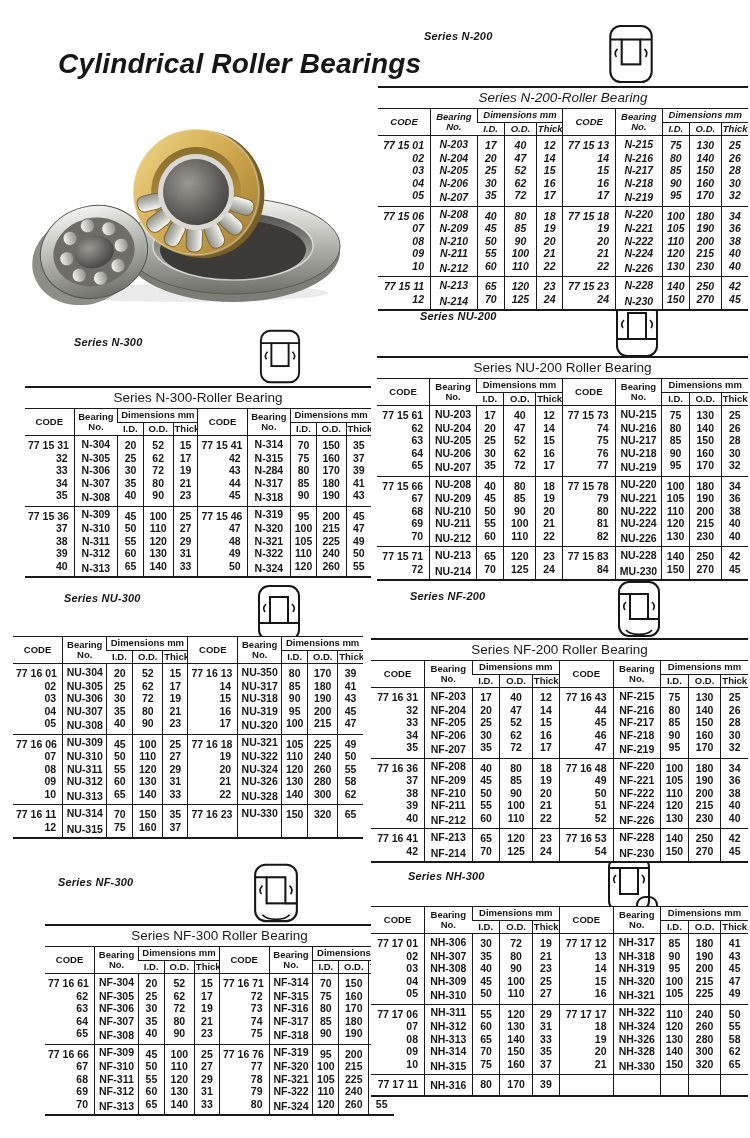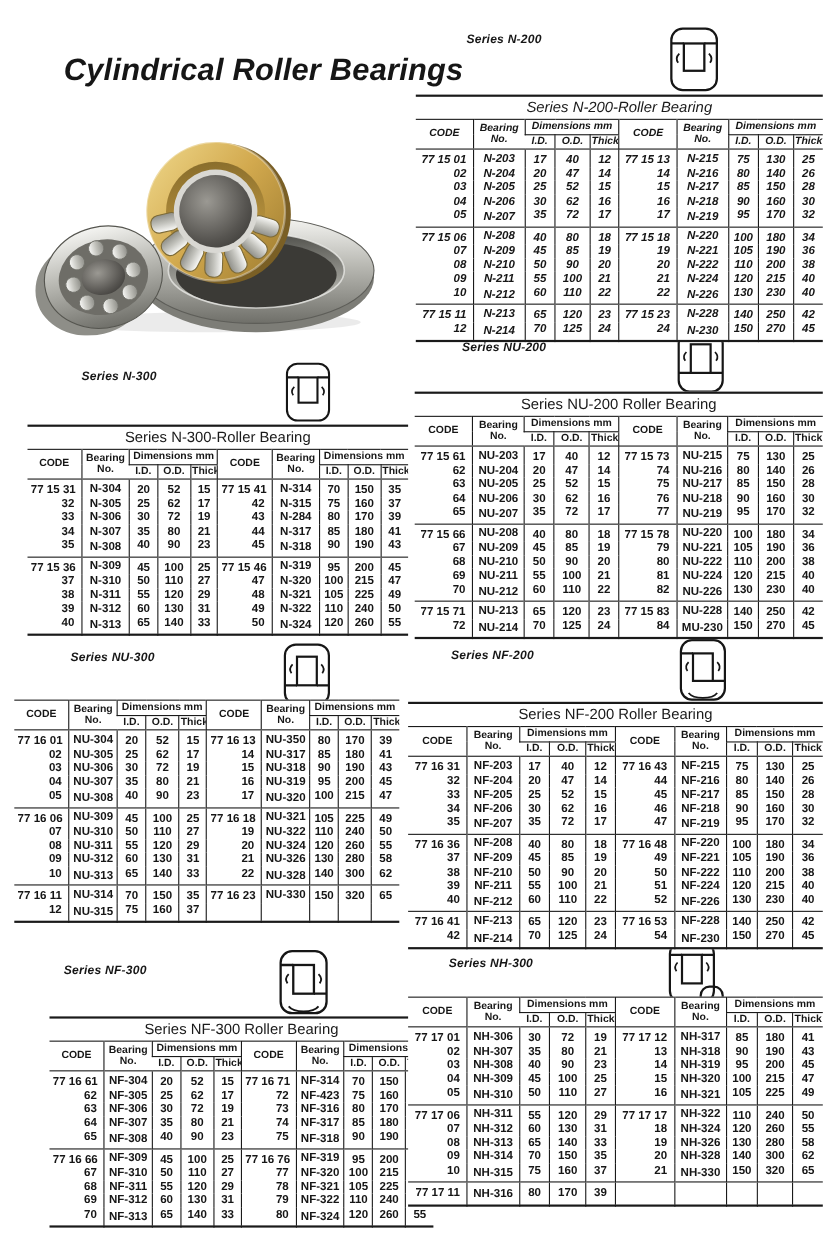--- a/index.html
+++ b/index.html
@@ -1159,21 +1159,21 @@
           <td class="d-num">150</td>
           <td class="d-num">35</td>
         </tr>
         <tr>
           <td class="d-code">62</td>
           <td class="d-brg">NF-305</td>
           <td class="d-num">25</td>
           <td class="d-num">62</td>
           <td class="d-num">17</td>
           <td class="d-code">72</td>
-          <td class="d-brg">NF-423</td>
+          <td class="d-brg">NF-315</td>
           <td class="d-num">75</td>
           <td class="d-num">160</td>
           <td class="d-num">37</td>
         </tr>
         <tr>
           <td class="d-code">63</td>
           <td class="d-brg">NF-306</td>
           <td class="d-num">30</td>
           <td class="d-num">72</td>
           <td class="d-num">19</td>

